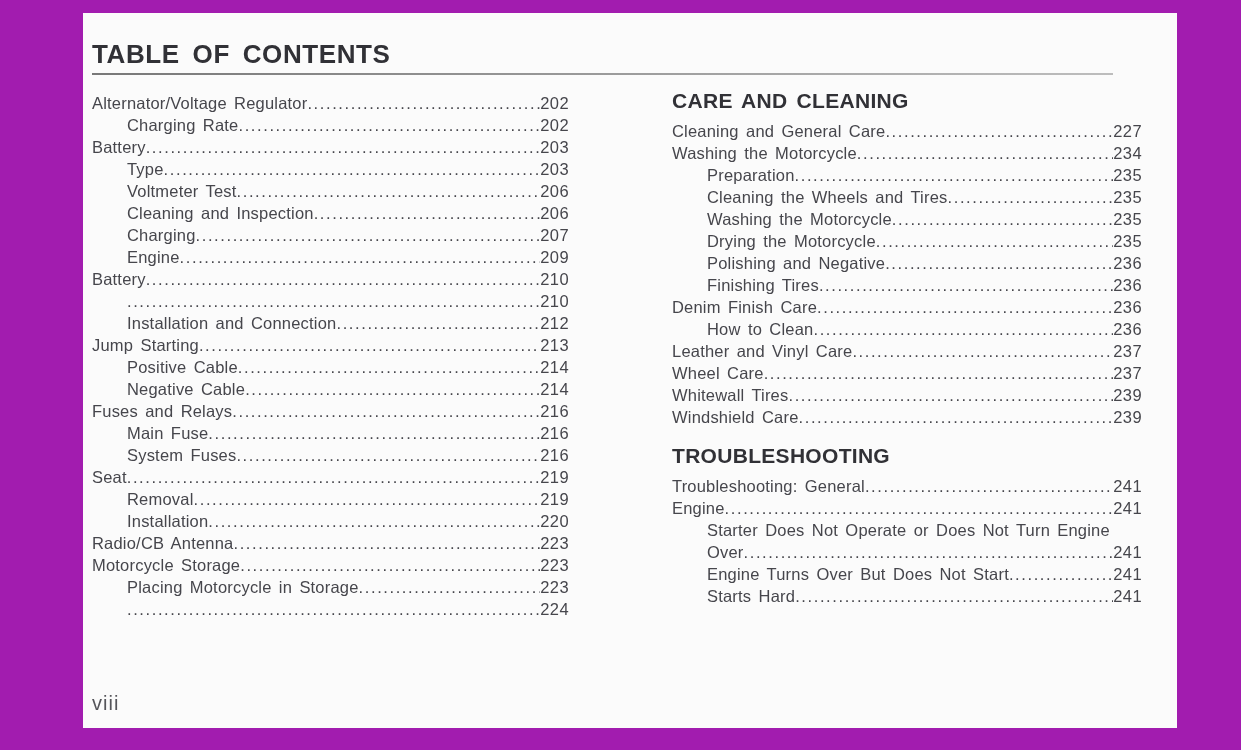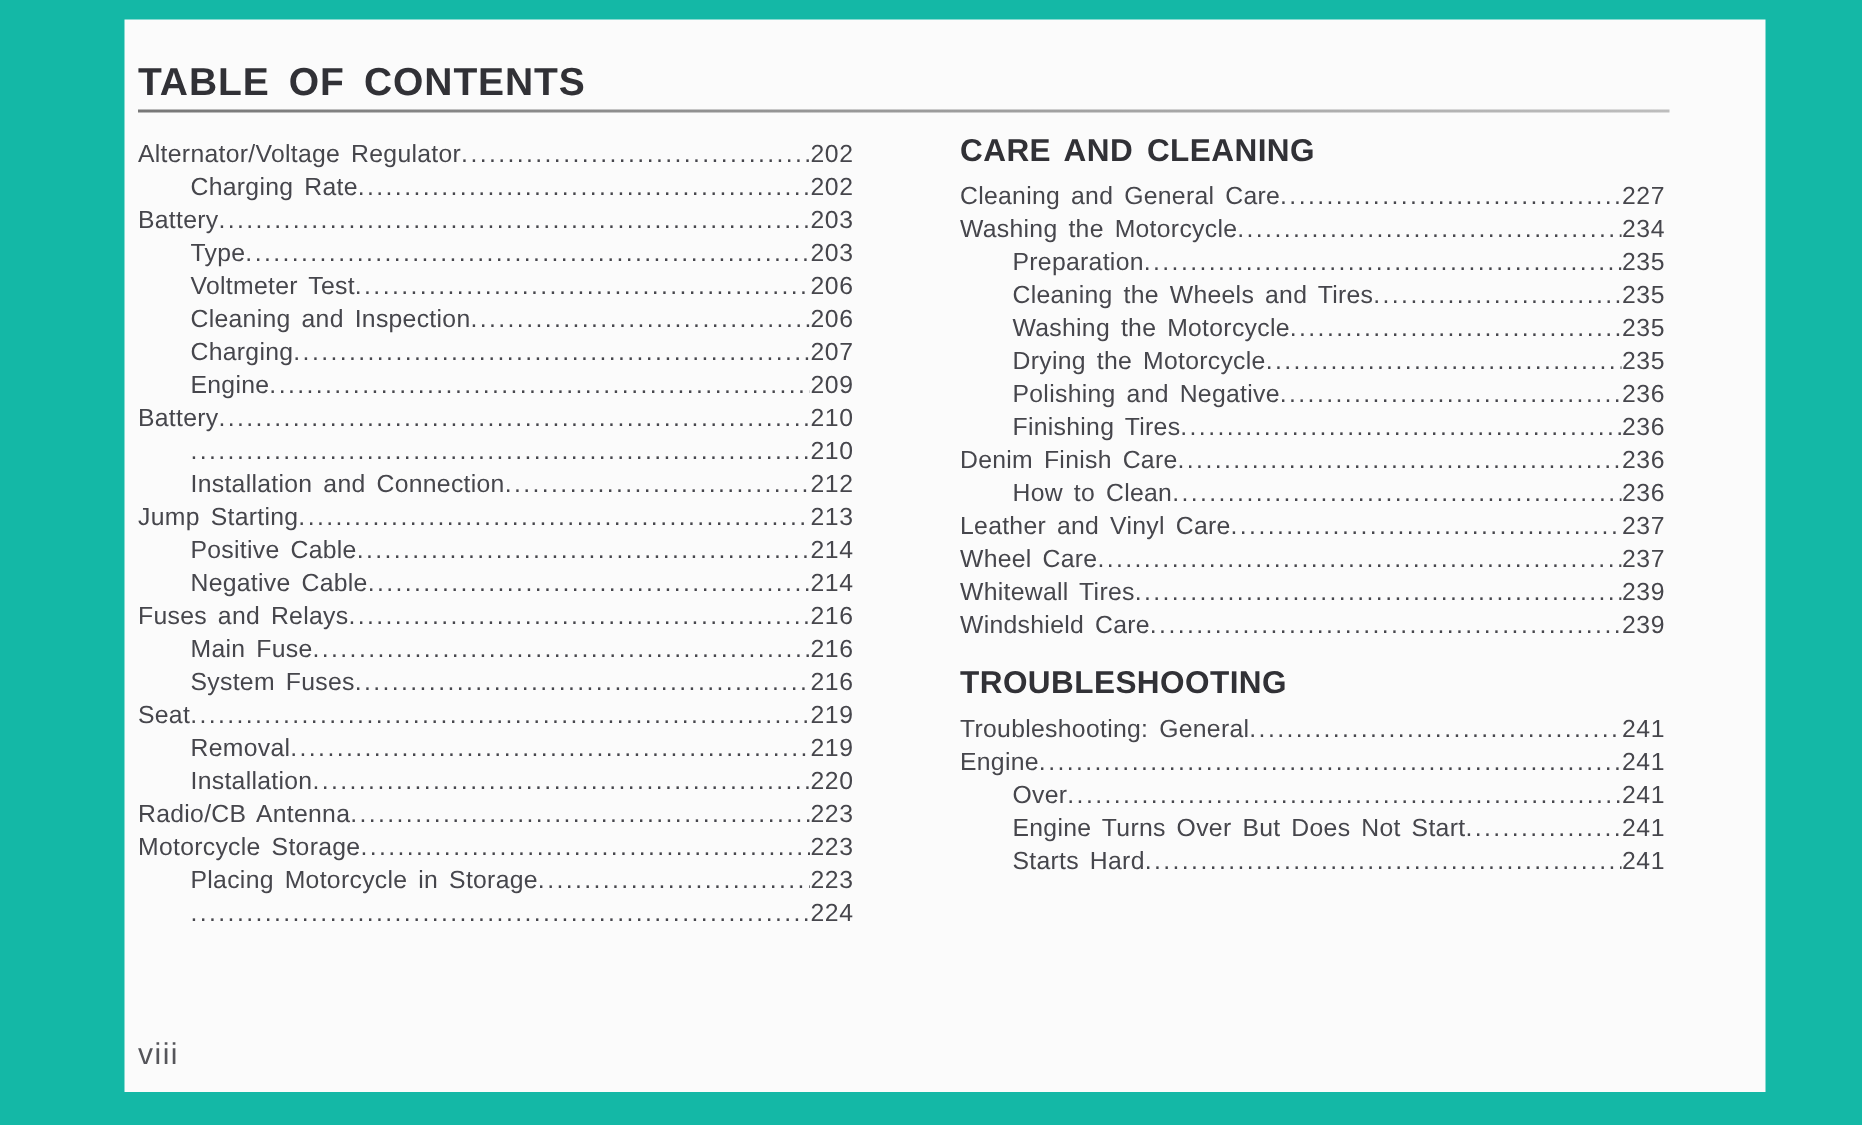--- a/index.html
+++ b/index.html
@@ -8,21 +8,21 @@
     background: #ffffff;
     width: 1241px;
     height: 750px;
     overflow: hidden;
     font-family: "Liberation Sans", sans-serif;
   }
   .stage {
     position: relative;
     width: 1241px;
     height: 750px;
-    background: #14b8a6;
+    background: #a21caf;
   }
   .page {
     position: absolute;
     left: 83px;
     top: 13px;
     width: 1094px;
     height: 715px;
     background: var(--page_bg, #fbfbfb);
     box-sizing: border-box;
     padding: 28px 0 0 9px;
@@ -43,21 +43,21 @@
     background: linear-gradient(to right, #787878, #bdbdbd);
     border: none;
   }
   .columns {
     display: flex;
     margin-top: 17px;
     gap: 71px;
   }
   .col { flex: 0 0 auto; }
   .col-0 { width: 477px; }
-  .col-1 { width: 470px; }
+  .col-1 { width: 470px; margin-left: 32px; }
   .section-heading {
     margin: 16px 0 7px 0;
     font-size: 21px;
     line-height: 24px;
     font-weight: 700;
     letter-spacing: 0.3px;
     word-spacing: 3px;
     color: var(--heading_ink, #313136);
   }
   .section:first-child > .section-heading {
@@ -311,20 +311,23 @@
               <span class="lbl">Troubleshooting: General</span>
               <span class="dots"></span>
               <span class="pg">241</span>
             </div>
             <div class="toc-entry lvl-0">
               <span class="lbl">Engine</span>
               <span class="dots"></span>
               <span class="pg">241</span>
             </div>
             <div class="toc-entry lvl-1">
+              <span class="lbl">Starter Does Not Operate or Does Not Turn Engine</span>
+            </div>
+            <div class="toc-entry lvl-1">
               <span class="lbl">Over</span>
               <span class="dots"></span>
               <span class="pg">241</span>
             </div>
             <div class="toc-entry lvl-1">
               <span class="lbl">Engine Turns Over But Does Not Start</span>
               <span class="dots"></span>
               <span class="pg">241</span>
             </div>
             <div class="toc-entry lvl-1">

